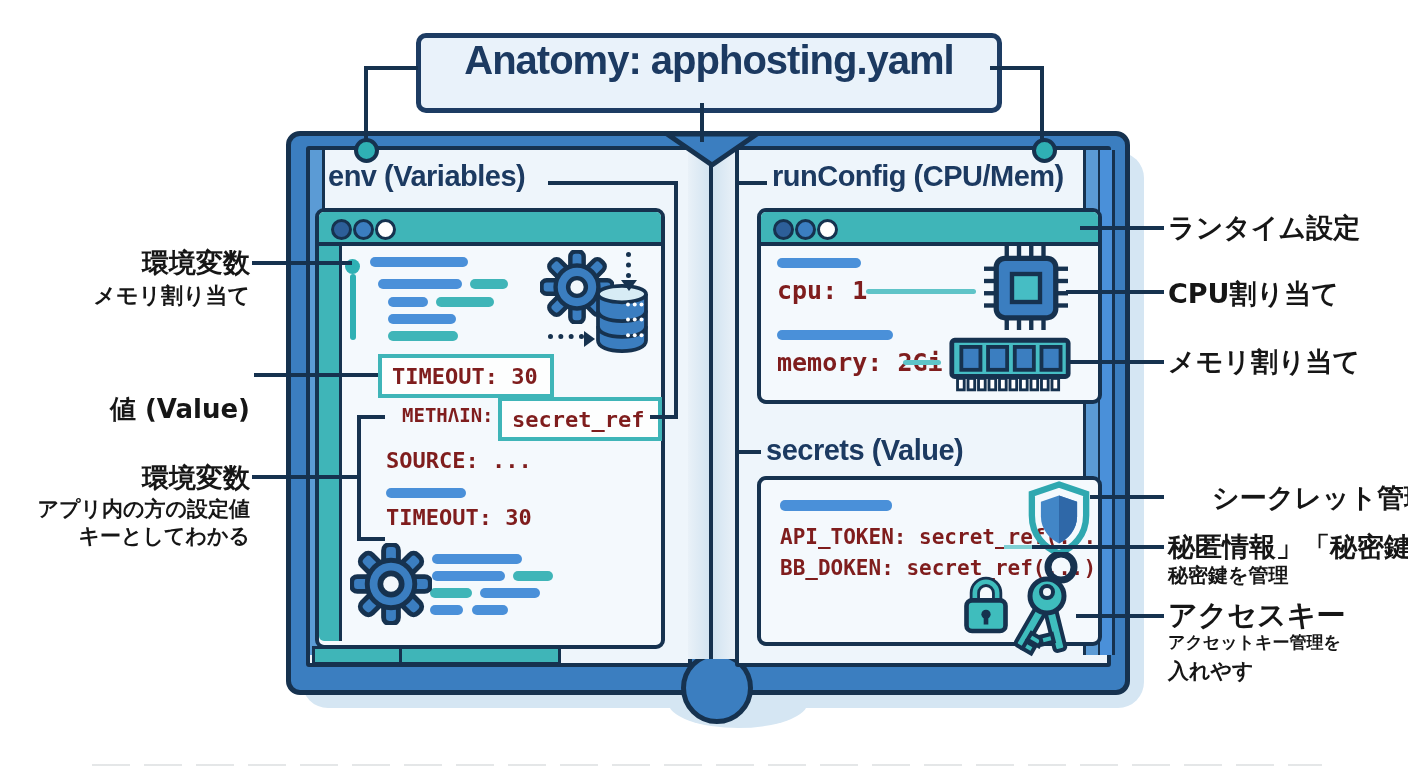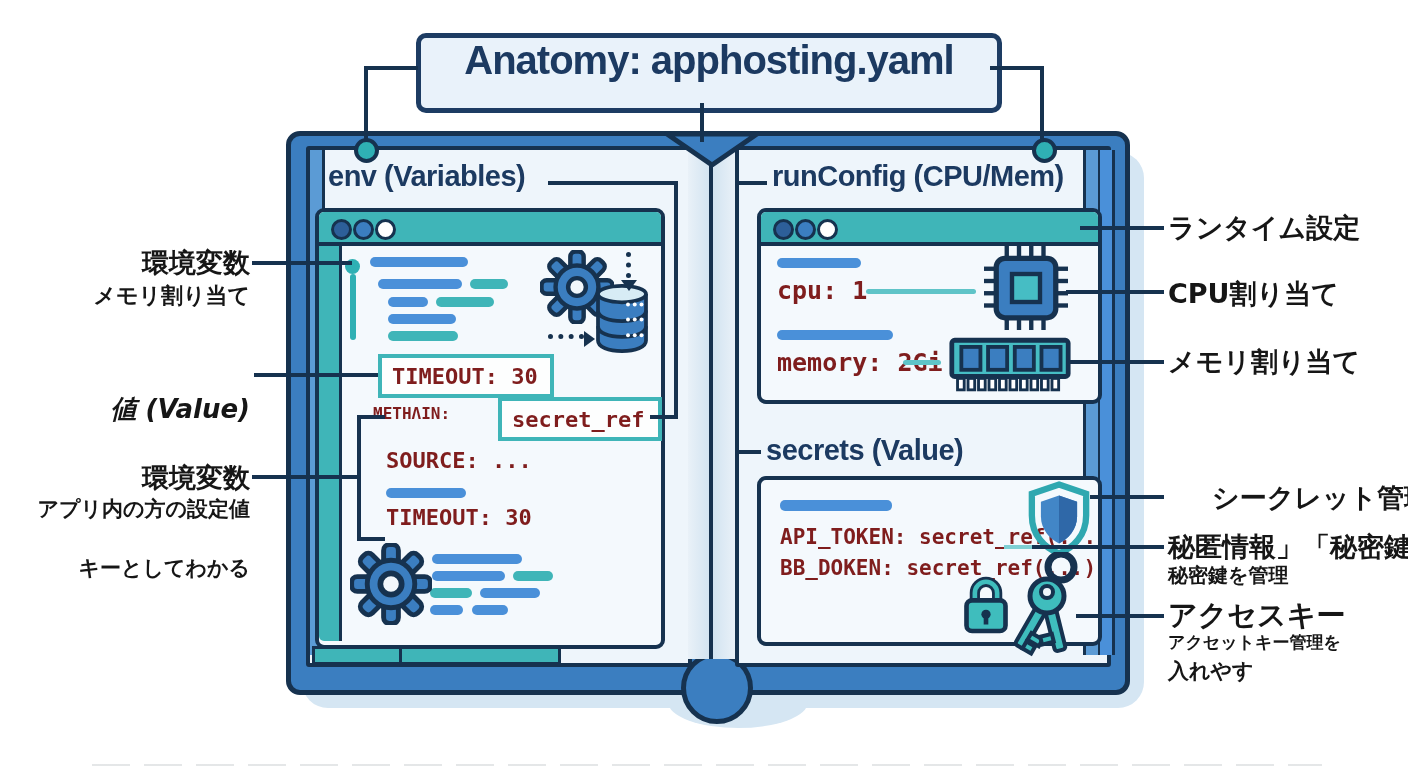--- a/index.html
+++ b/index.html
@@ -109,21 +109,21 @@
     </g>
   </svg>
   <div class="icon" style="left:626px;top:252px;width:0;height:26px;border-left:5px dotted #16324f;"></div>
   <div class="icon" style="left:621px;top:280px;width:0;height:0;border-left:8px solid transparent;border-right:8px solid transparent;border-top:11px solid #16324f;"></div>
   <div class="icon" style="left:548px;top:334px;width:36px;height:0;border-top:5px dotted #16324f;"></div>
   <div class="icon" style="left:584px;top:331px;width:0;height:0;border-top:8px solid transparent;border-bottom:8px solid transparent;border-left:11px solid #16324f;"></div>
 
   <div class="tbox" style="left:378px;top:354px;width:158px;height:36px;">
     <span class="mono" style="position:static;font-size:22px;">TIMEOUT: 30</span>
   </div>
-  <div class="mono" style="left:373px;top:404px;font-size:16px;">METHΛIN:</div>
+  <div class="mono" style="left:402px;top:404px;font-size:19px;">METHΛIN:</div>
   <div class="tbox" style="left:498px;top:397px;width:146px;height:36px;">
     <span class="mono" style="position:static;font-size:22px;">secret_ref</span>
   </div>
   <div class="mono" style="left:386px;top:448px;font-size:22px;">SOURCE: ...</div>
   <div class="bar b-blue" style="left:386px;top:488px;width:80px;"></div>
   <div class="mono" style="left:386px;top:505px;font-size:22px;">TIMEOUT: 30</div>
 
   <div class="line" style="left:357px;top:415px;width:4px;height:126px;"></div>
   <div class="line" style="left:357px;top:415px;width:28px;height:4px;"></div>
   <div class="line" style="left:357px;top:537px;width:28px;height:4px;"></div>
@@ -146,26 +146,26 @@
   <div class="bar b-blue" style="left:430px;top:605px;width:33px;"></div>
   <div class="bar b-blue" style="left:472px;top:605px;width:36px;"></div>
 
   <div class="abs" style="left:312px;top:646px;width:84px;height:13px;background:#3fb5b8;border:3px solid #16324f;z-index:7;"></div>
   <div class="abs" style="left:399px;top:646px;width:156px;height:13px;background:#3fb5b8;border:3px solid #16324f;z-index:7;"></div>
 
   <div class="jp jp-r" style="left:8px;top:245px;width:242px;font-size:27px;">環境変数</div>
   <div class="jp jp-r" style="left:8px;top:281px;width:242px;font-size:22px;">メモリ割り当て</div>
   <div class="line" style="left:252px;top:261px;width:100px;height:4px;"></div>
 
-  <div class="jp jp-r" style="left:8px;top:392px;width:242px;font-size:26px;font-style:italic;">値 (Value)</div>
+  <div class="jp jp-r" style="left:8px;top:392px;width:242px;font-size:26px;">値 (Value)</div>
   <div class="line" style="left:254px;top:373px;width:124px;height:4px;"></div>
 
   <div class="jp jp-r" style="left:8px;top:460px;width:242px;font-size:27px;">環境変数</div>
   <div class="jp jp-r" style="left:8px;top:495px;width:242px;font-size:21px;">アプリ内の方の設定値</div>
-  <div class="jp jp-r" style="left:8px;top:522px;width:242px;font-size:21px;margin-top:32px;">キーとしてわかる</div>
+  <div class="jp jp-r" style="left:8px;top:522px;width:242px;font-size:21px;">キーとしてわかる</div>
   <div class="line" style="left:252px;top:475px;width:109px;height:4px;"></div>
 
   <div class="hdr" style="left:772px;top:160px;">runConfig (CPU/Mem)</div>
   <div class="line" style="left:737px;top:181px;width:30px;height:4px;"></div>
   <div class="line" style="left:735px;top:181px;width:4px;height:378px;"></div>
   <div class="line" style="left:737px;top:450px;width:24px;height:4px;"></div>
 
   <div class="editor" style="left:757px;top:208px;width:337px;height:188px;">
     <div class="titlebar">
       <span class="wdot" style="left:12px;background:#2d5f99;"></span>

